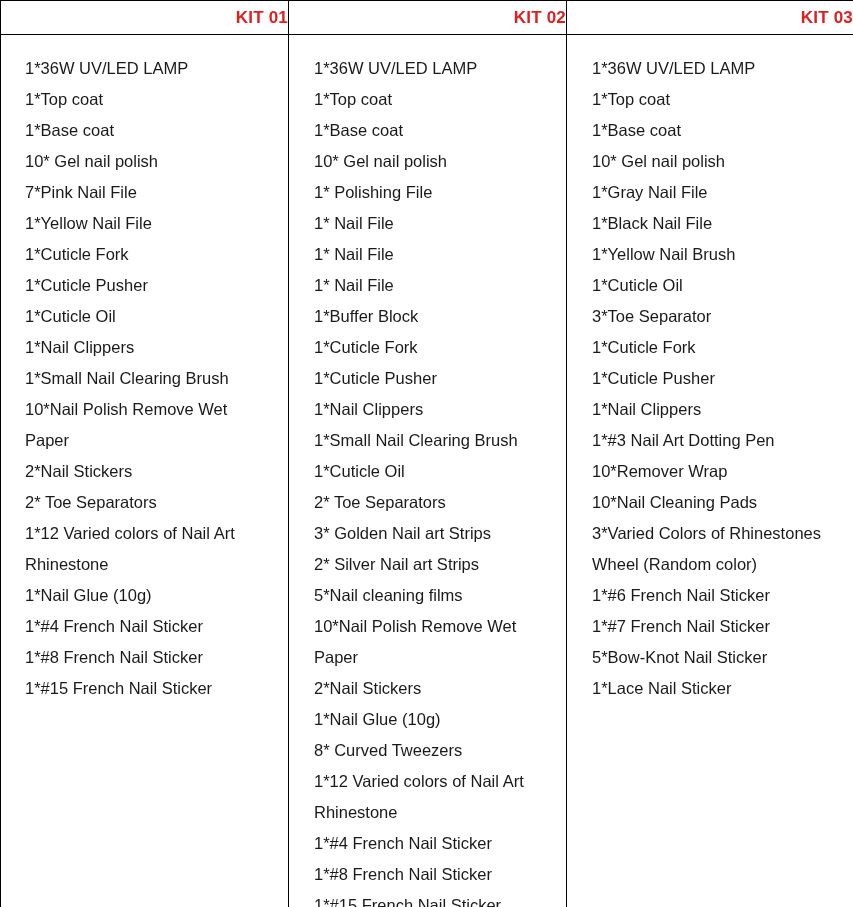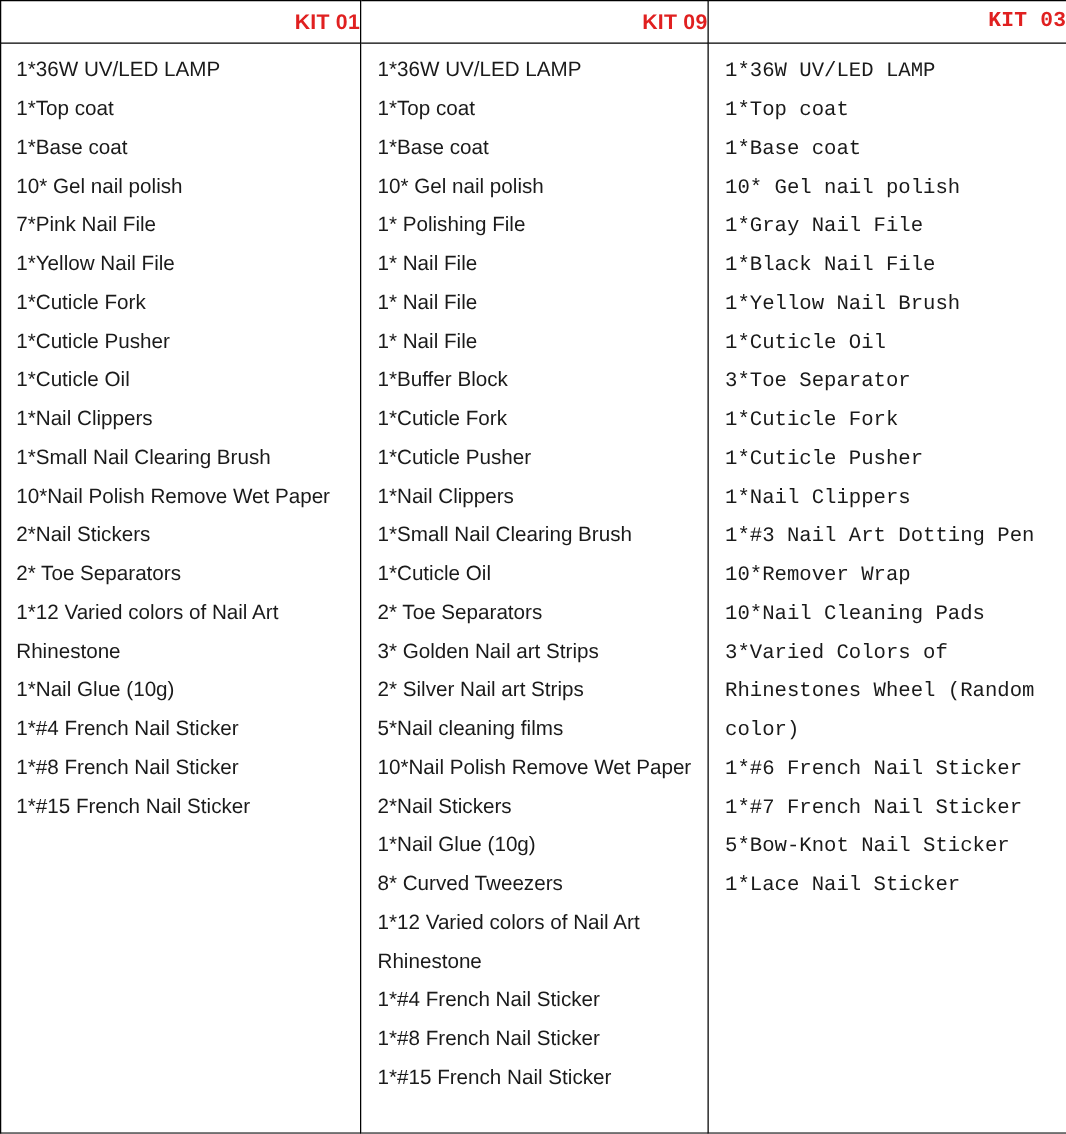--- a/index.html
+++ b/index.html
@@ -40,25 +40,25 @@
     letter-spacing: 0.2px;
     color: #E02020;
   }
 
   .kit-table td.kit-cell {
     padding: 6px 0 6px 0;
   }
 
   .col-1 { width: 288px; }
   .col-2 { width: 278px; }
-  .col-3 { width: 287px; font-family: Liberation Mono, monospace; }
+  .col-3 { width: 287px; }
 
   .item-list {
     list-style: none;
-    margin: 0;
+    margin: 12px;
     padding: 0;
   }
 
   .item {
     font-size: 16.5px;
     line-height: 31px;
     color: #1a1a1a;
     padding-left: 12px;
     padding-right: 8px;
     white-space: normal;
@@ -70,21 +70,21 @@
     padding-left: 13px;
   }
 </style>
 </head>
 <body>
 
 <table class="kit-table">
   <thead>
     <tr>
       <th class="col-1">KIT 01</th>
-      <th class="col-2">KIT 09</th>
+      <th class="col-2">KIT 02</th>
       <th class="col-3">KIT 03</th>
     </tr>
   </thead>
   <tbody>
     <tr>
       <td class="kit-cell col-1">
         <ul class="item-list">
             <li class="item">1*36W UV/LED LAMP</li>
             <li class="item">1*Top coat</li>
             <li class="item">1*Base coat</li>

